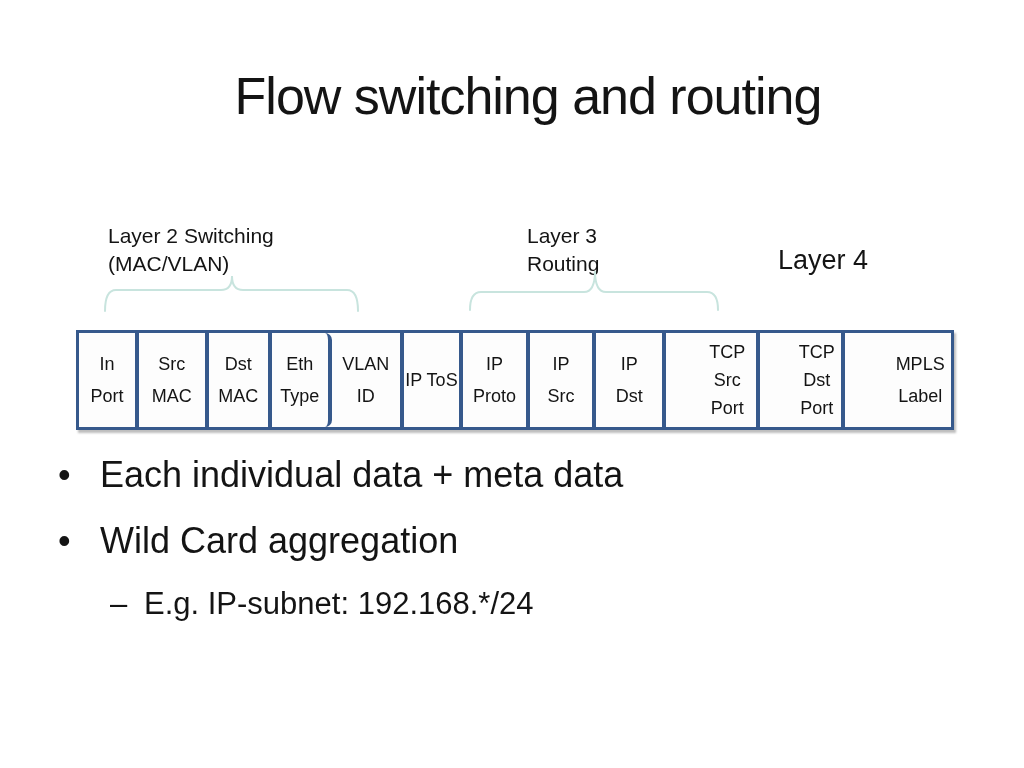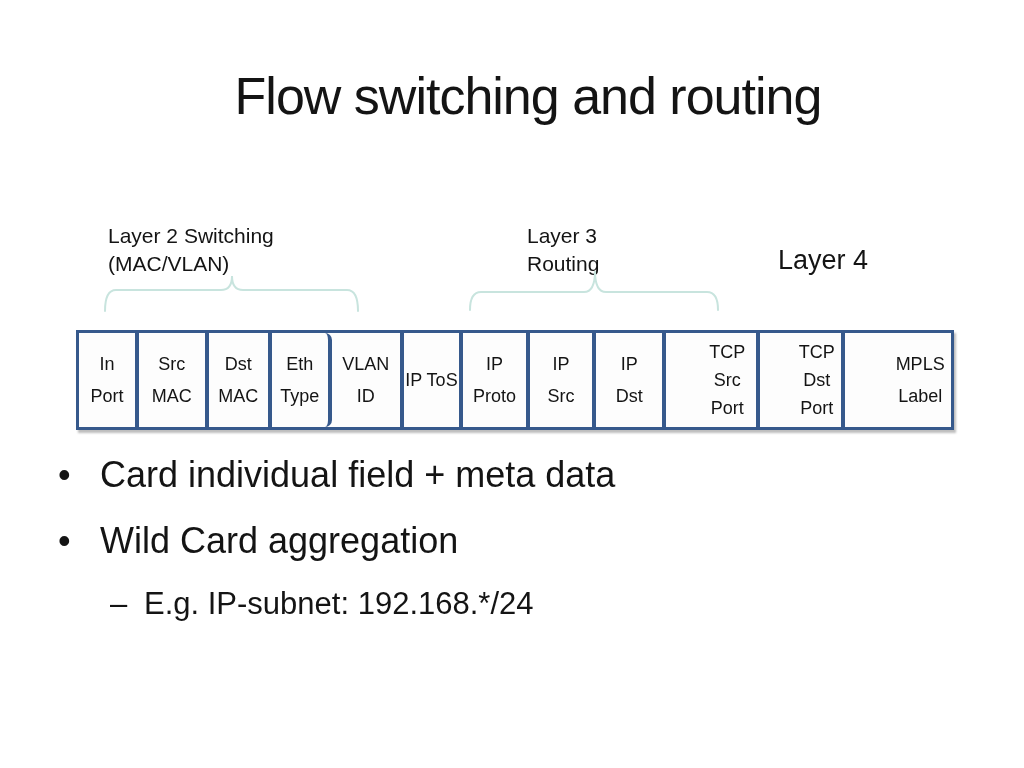--- a/index.html
+++ b/index.html
@@ -123,21 +123,21 @@
       </div>
       <div class="cell" style="flex-grow: 75;">
         <div>MPLS</div>
         <div>Label</div>
       </div>
     </div>
 
   <ul class="bullets">
       <li class="b1">
         <span class="marker">•</span>
-        <span class="btext">Card individual field + meta data</span>
+        <span class="btext">Each individual data + meta data</span>
       </li>
       <li class="b1">
         <span class="marker">•</span>
         <span class="btext">Wild Card aggregation</span>
       </li>
       <li class="b2">
         <span class="marker">–</span>
         <span class="btext">E.g. IP-subnet: 192.168.*/24</span>
       </li>
     </ul>

